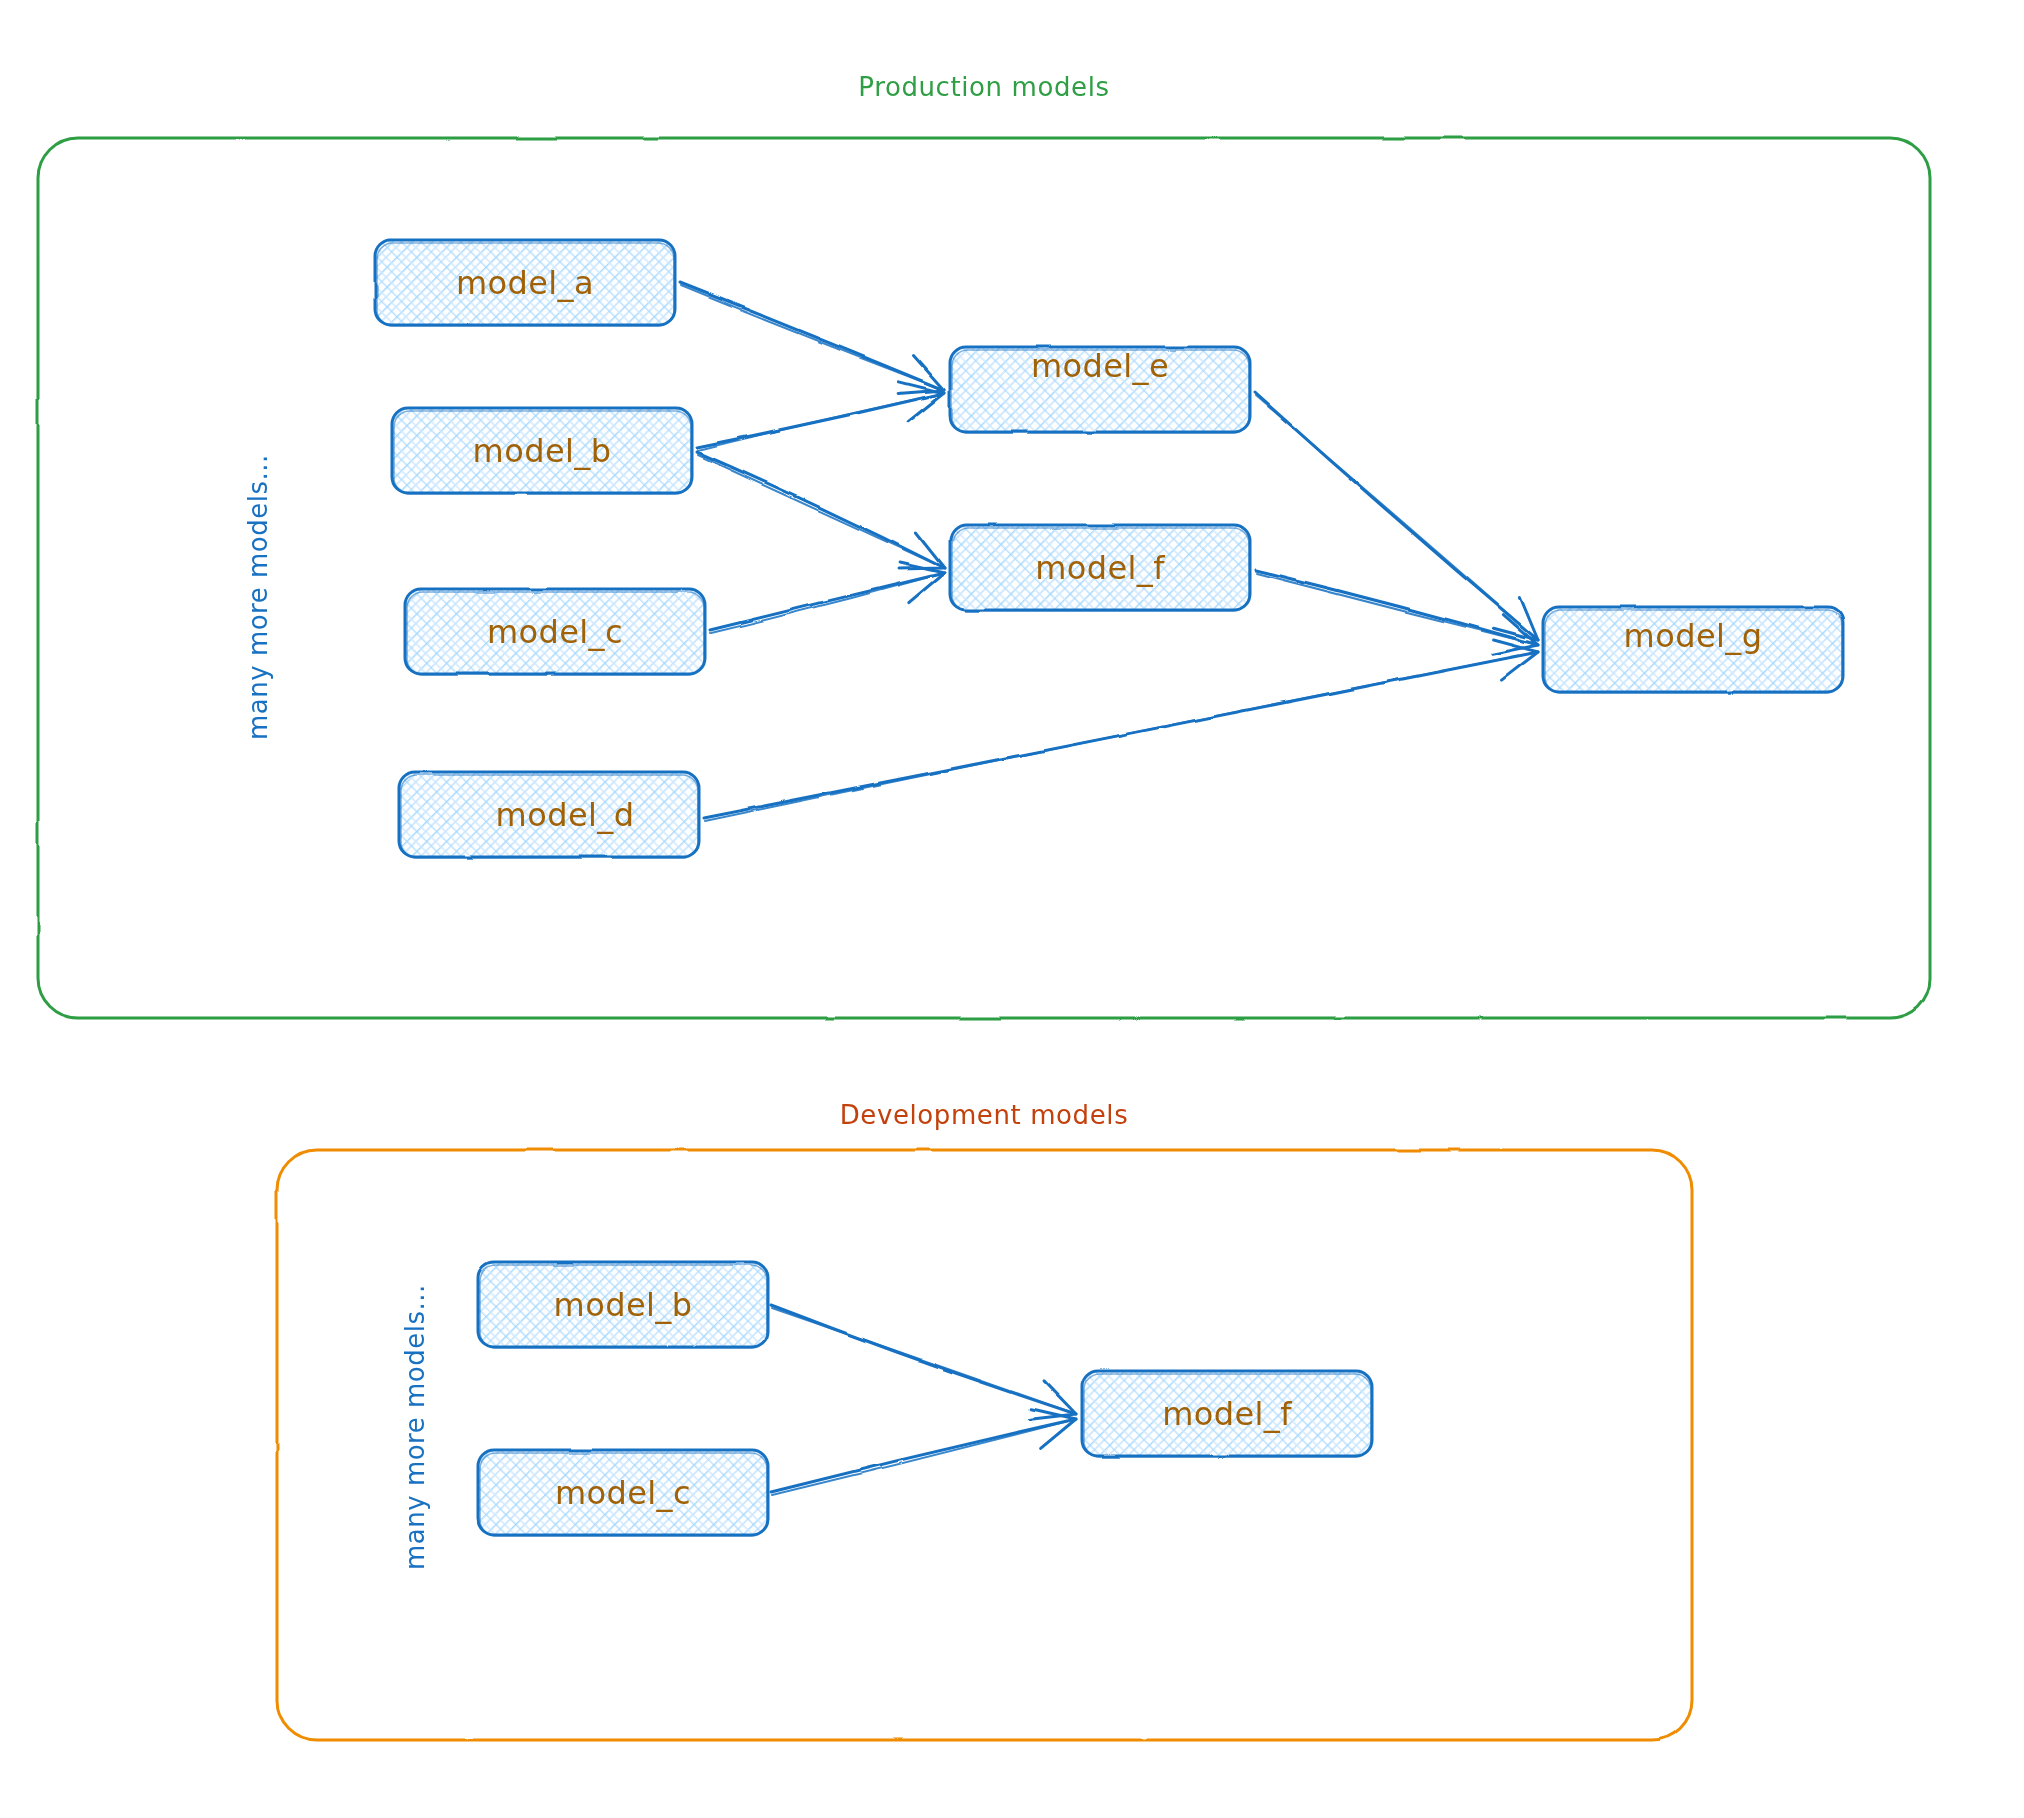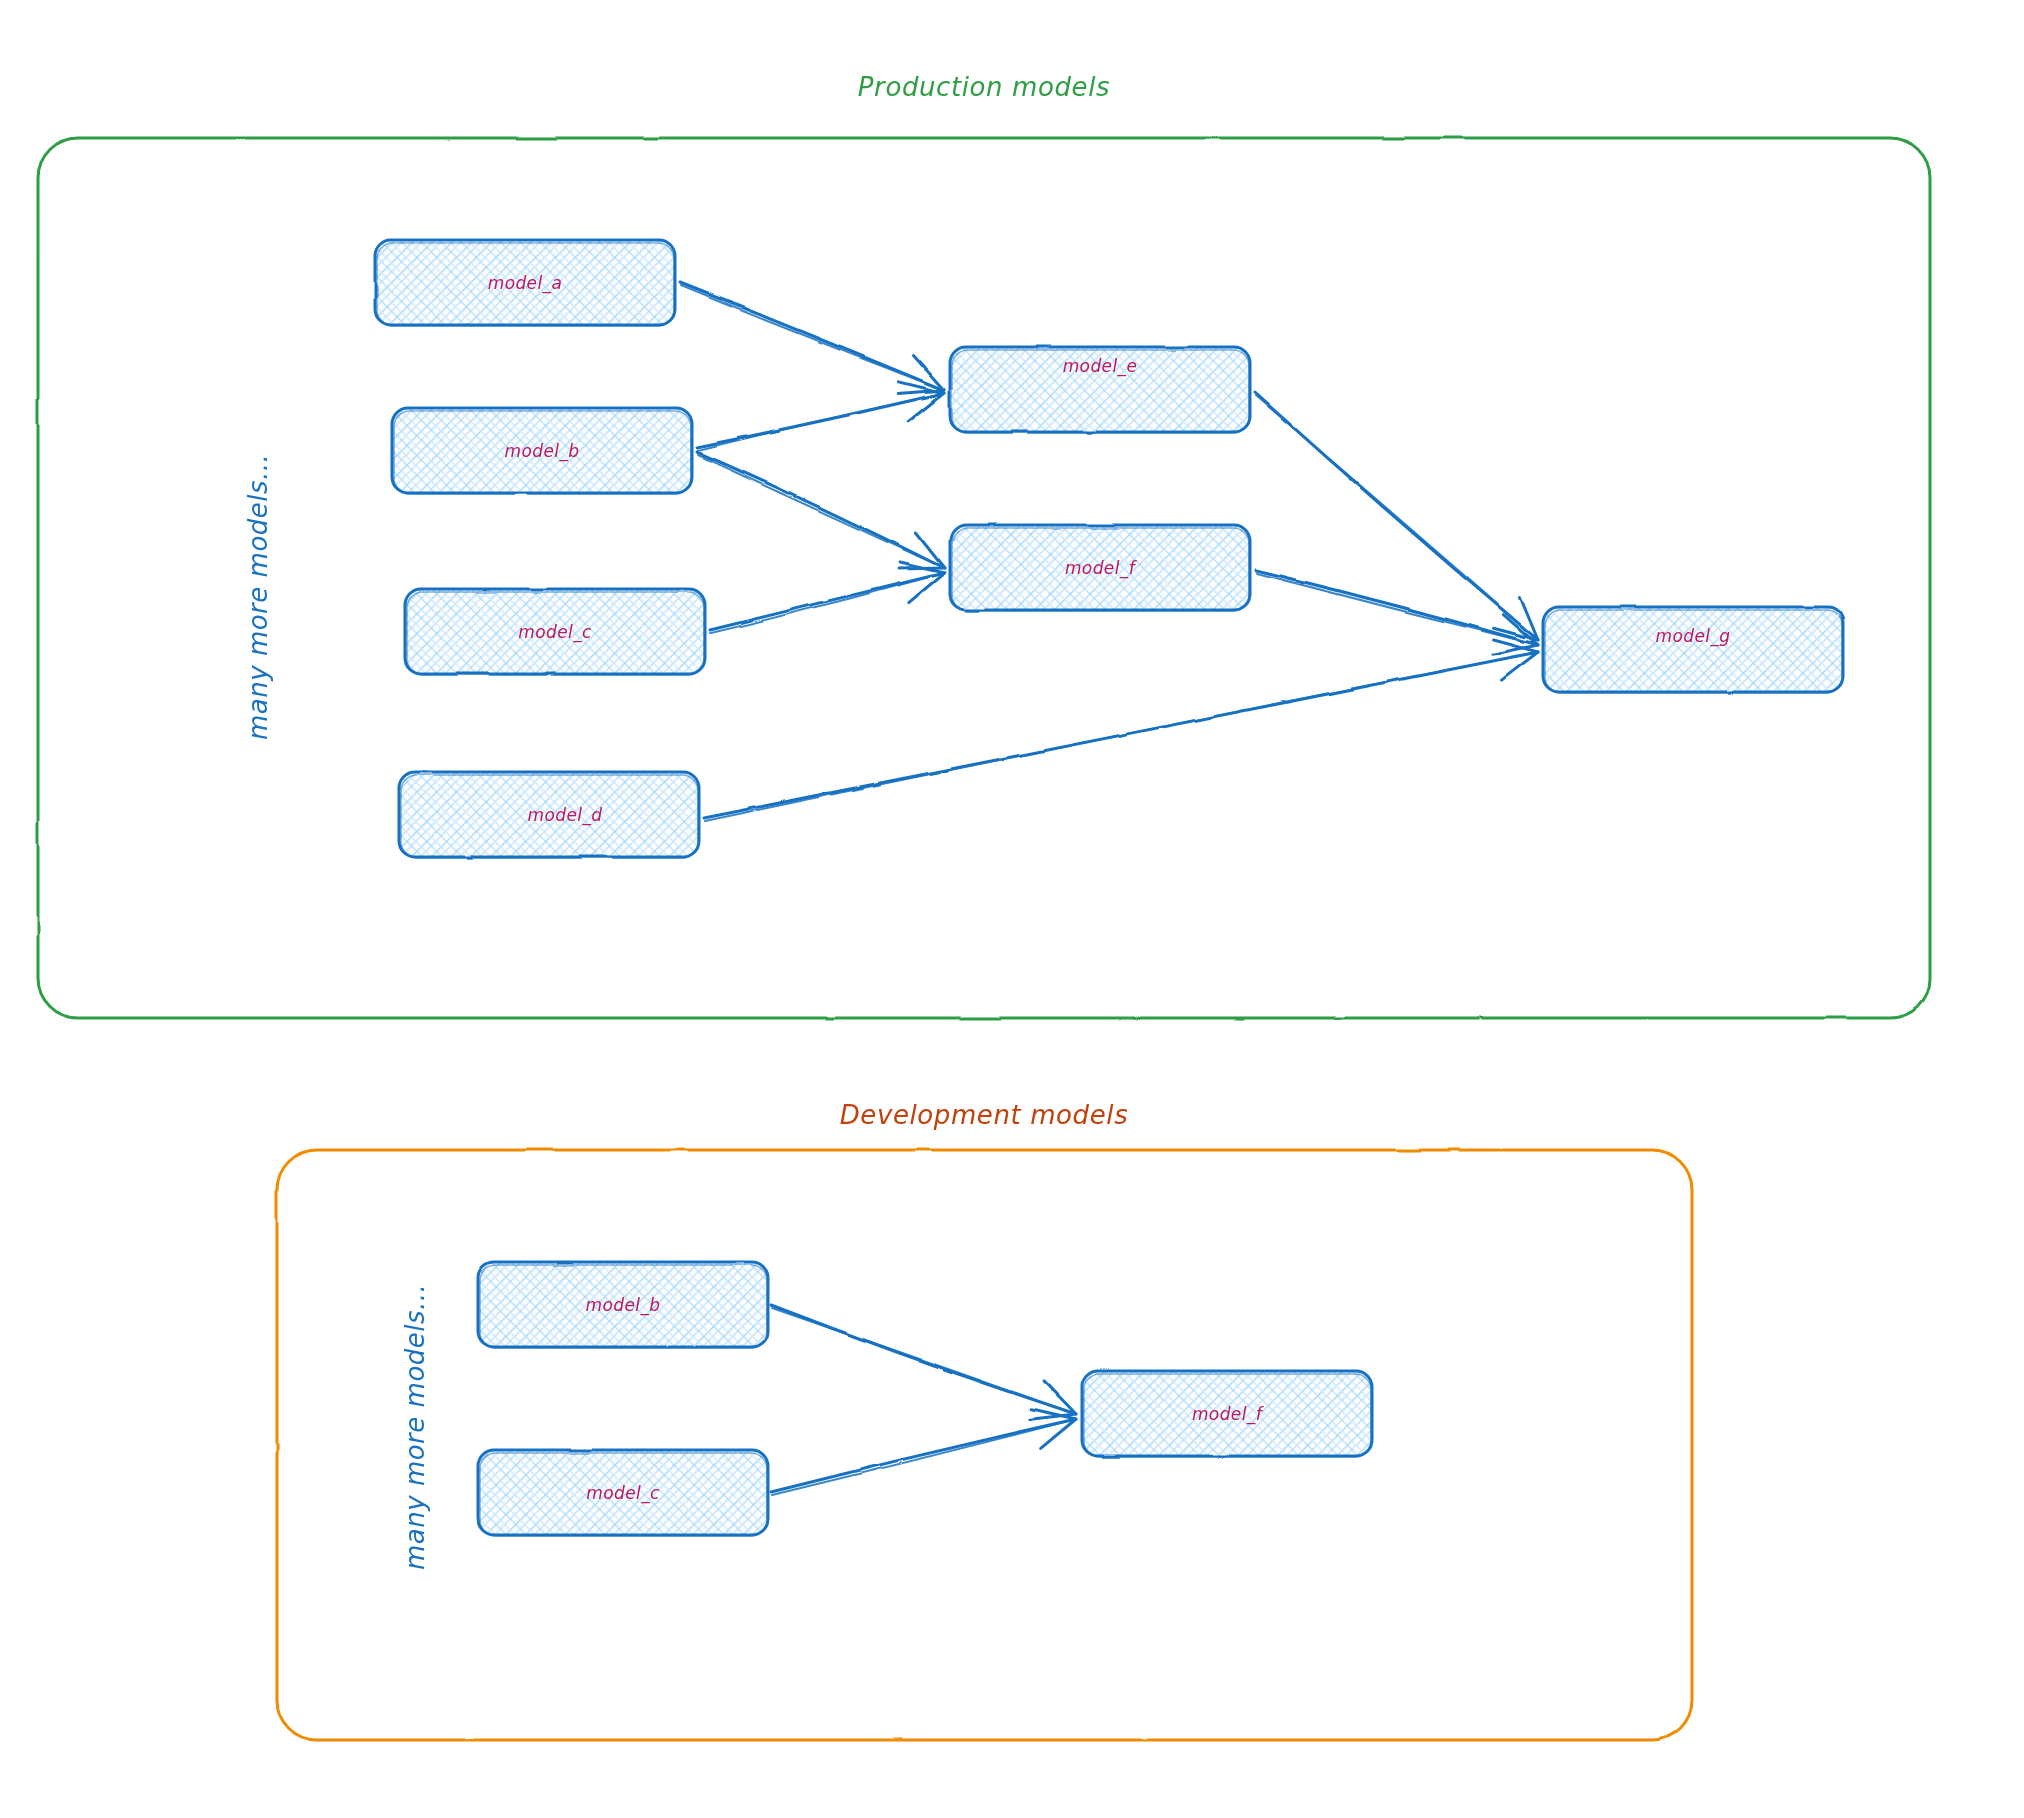--- a/index.html
+++ b/index.html
@@ -13,21 +13,20 @@
     font-family: "DejaVu Sans", sans-serif;
     position: relative;
     overflow: hidden;
   }
   #stage {
     position: absolute;
     left: 0;
     top: 0;
     width: 2024px;
     height: 1620px;
-    font-style: italic;
   }
   svg#canvas {
     position: absolute;
     left: 0;
     top: 0;
     width: 2024px;
     height: 1818px;
     display: block;
   }
   .group-title {
@@ -35,22 +34,22 @@
     font-family: "DejaVu Sans", sans-serif;
     font-size: 26px;
     letter-spacing: 0.6px;
     white-space: nowrap;
     transform: translateX(-50%);
     font-weight: 400;
   }
   .node-label {
     position: absolute;
     font-family: "DejaVu Sans", sans-serif;
-    font-size: 17px;
-    color: #be185d;
+    font-size: 32px;
+    color: #a16207;
     white-space: nowrap;
     transform: translate(-50%, -50%);
     letter-spacing: 0.4px;
   }
   .vert-label {
     position: absolute;
     font-family: "DejaVu Sans", sans-serif;
     font-size: 26px;
     color: #1971c2;
     white-space: nowrap;

